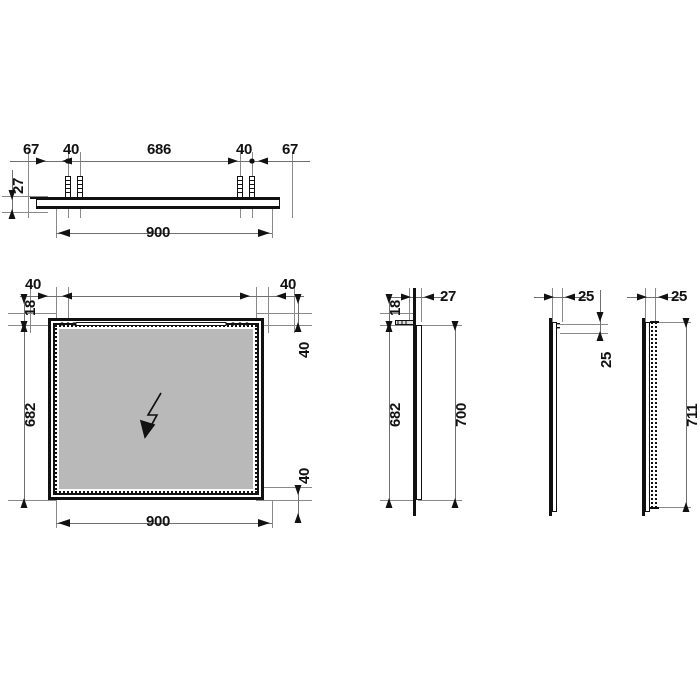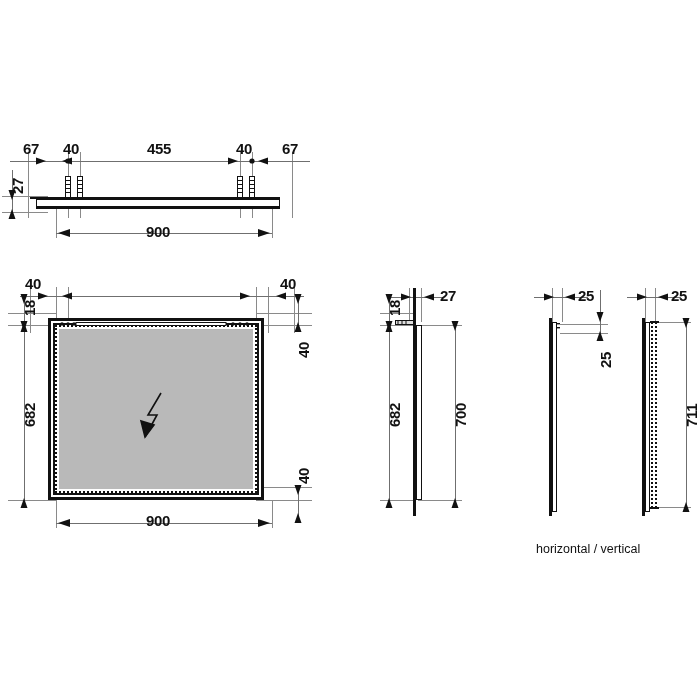--- a/index.html
+++ b/index.html
@@ -98,21 +98,21 @@
         <circle cx="252" cy="161" r="2.6"></circle>
         <polygon points="58,233 70,229 70,237"></polygon>
         <polygon points="270,233 258,229 258,237"></polygon>
         <polygon points="12,200 8.5,190 15.5,190"></polygon>
         <polygon points="12,209 8.5,219 15.5,219"></polygon>
       </g>
     </svg>
 
     <div class="dimtext" style="left:23px; top:141px;">67</div>
     <div class="dimtext" style="left:63px; top:141px;">40</div>
-    <div class="dimtext" style="left:147px;top:141px;">455</div>
+    <div class="dimtext" style="left:147px;top:141px;">686</div>
     <div class="dimtext" style="left:236px;top:141px;">40</div>
     <div class="dimtext" style="left:282px;top:141px;">67</div>
     <div class="dimtext vert" style="left:10px; top:194px;">27</div>
     <div class="dimtext" style="left:146px;top:224px;">900</div>
   </div>
 
   <div>
 
     <div class="exl v" style="left:30px;  top:287px; height:46px;"></div>
     <div class="exl v" style="left:56px;  top:287px; height:46px;"></div>
@@ -288,15 +288,14 @@
         <polygon points="658,297 668,293.5 668,300.5"></polygon>
         <polygon points="686,328 682.5,318 689.5,318"></polygon>
         <polygon points="686,502 682.5,512 689.5,512"></polygon>
       </g>
     </svg>
 
     <div class="dimtext" style="left:671px;top:288px;">25</div>
     <div class="dimtext vert" style="left:684px;top:427px;">711</div>
   </div>
 
-  <div class="caption" style="left:536px; top:540px;">horizontal / vertical</div>
 
 </div>
 
 </body></html>

